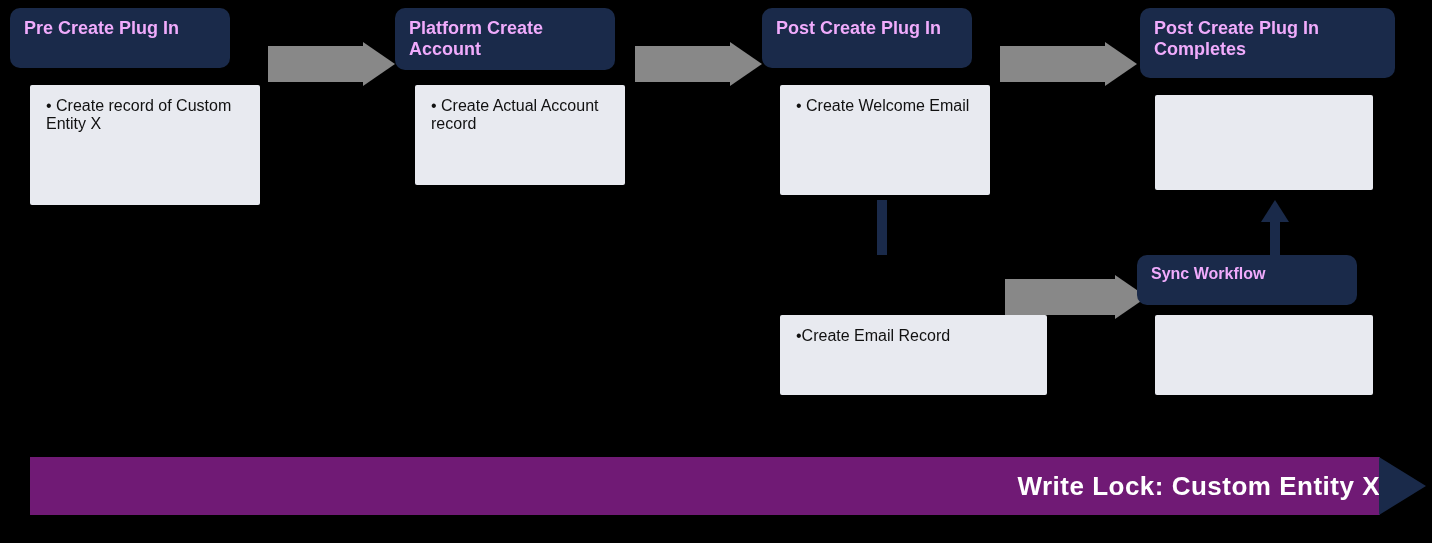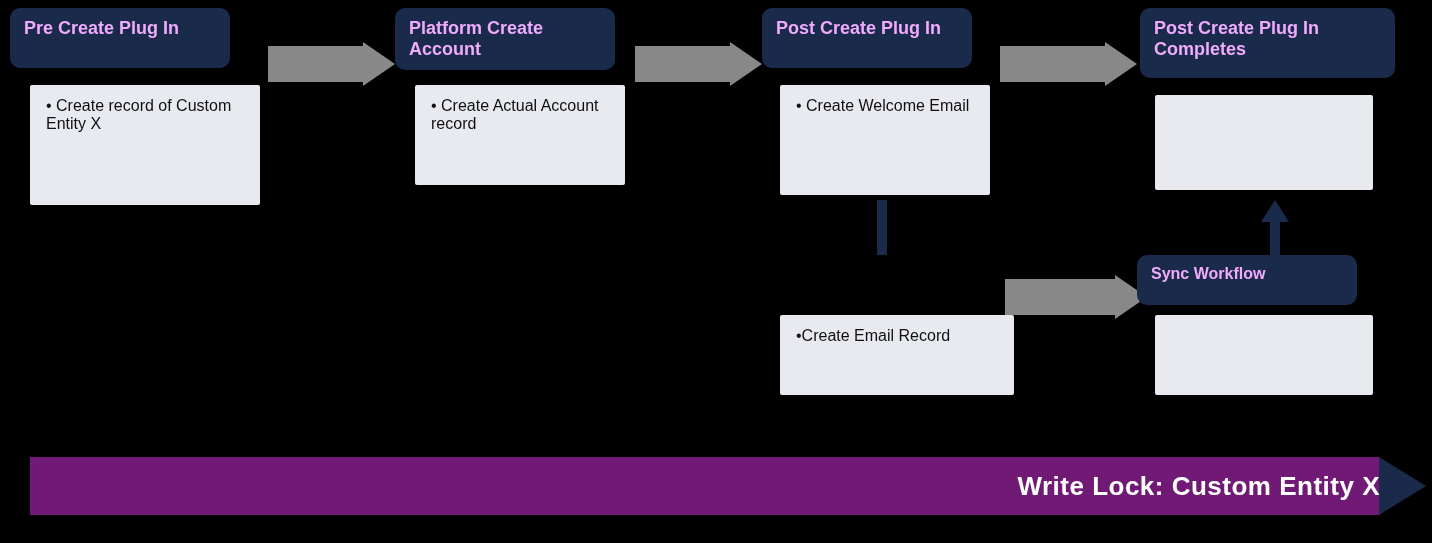--- a/index.html
+++ b/index.html
@@ -137,21 +137,21 @@
   <div class="box-dark" style="left:1140px; top:8px; width:255px; min-height:70px;">
     <span>Post Create Plug In Completes</span>
   </div>
   <div class="box-light" style="left:1155px; top:95px; width:218px; min-height:95px;">
   </div>
 
   <div class="arrow-navy-vertical" style="left:877px; top:200px;">
     <div class="arrow-navy-body-v" style="height:55px;"></div>
   </div>
 
-  <div class="box-light" style="left:780px; top:315px; width:234px; min-height:80px;">
+  <div class="box-light" style="left:780px; top:315px; width:267px; min-height:80px;">
     <span class="bullet-text">•<span>Create Email Record</span></span>
   </div>
 
   <div class="arrow-gray" style="left:1005px; top:275px;">
     <div class="arrow-gray-body" style="width:110px;"></div>
     <div class="arrow-gray-head"></div>
   </div>
 
   <div class="box-dark" style="left:1137px; top:255px; width:220px; min-height:50px; font-size:16px;">
     <span>Sync Workflow</span>

